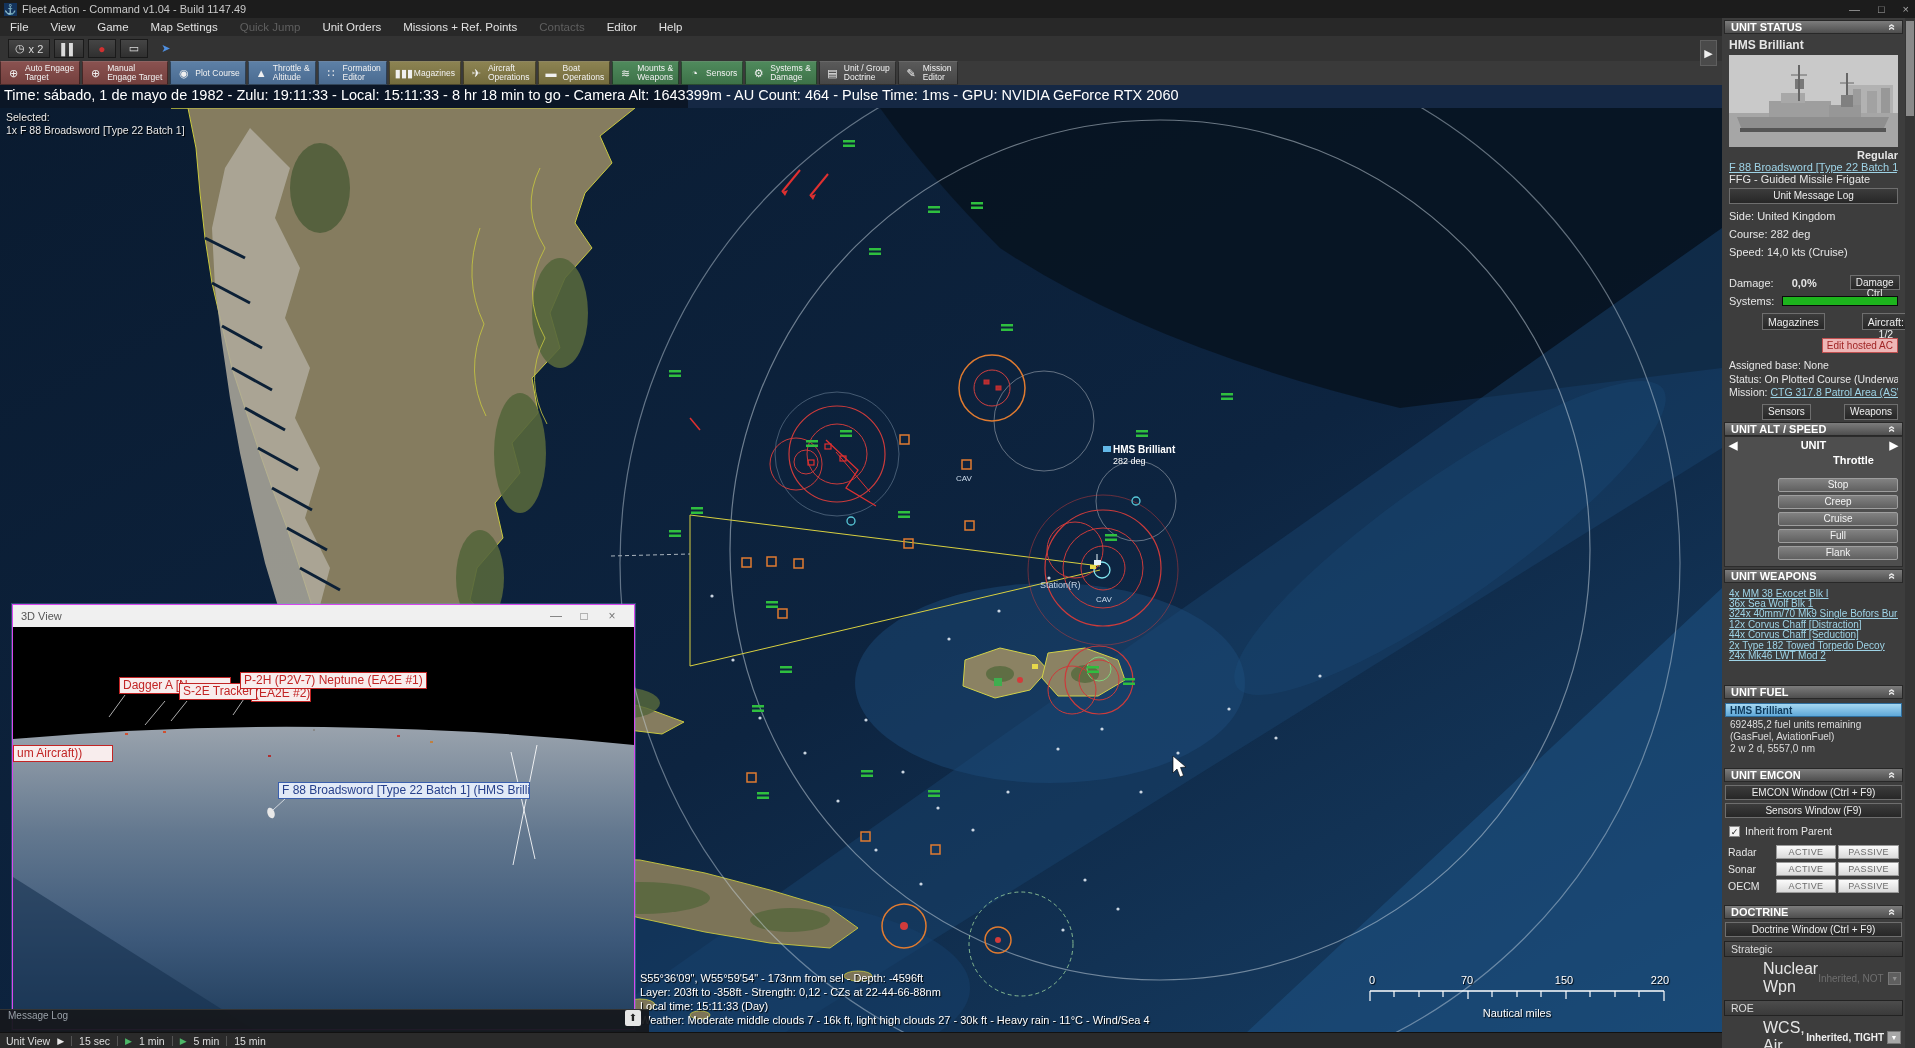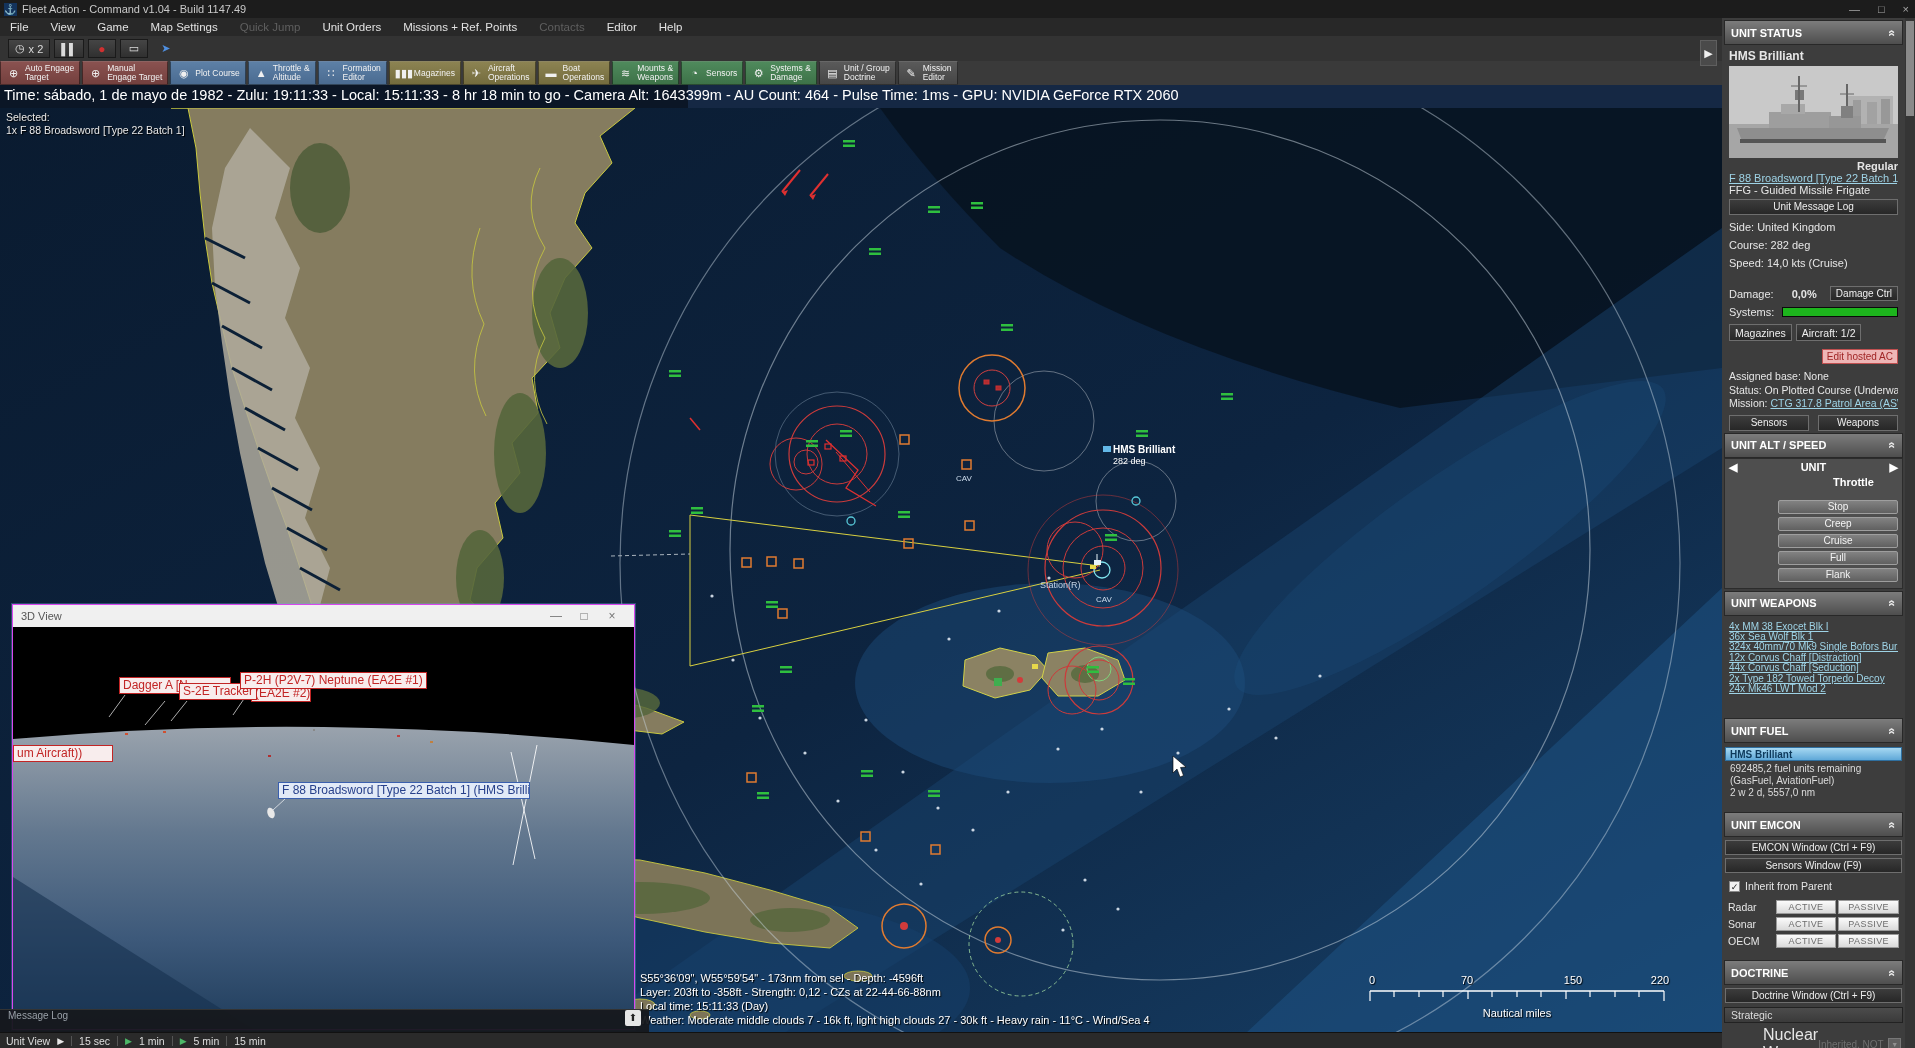--- a/index.html
+++ b/index.html
@@ -69,29 +69,29 @@
   .bottombar { position:absolute; left:0; top:1032px; width:1722px; height:16px; background:#2a2a2a; border-top:1px solid #111; z-index:40; display:flex; align-items:center; gap:7px; padding:0 6px; }
   .bottombar .bt { color:#dedede; font-size:10.5px; white-space:nowrap; }
   .bottombar .sep { width:1px; height:10px; background:#555; }
   .bottombar .tri { font-size:9px; color:#e8e8e8; }
   .bottombar .tri.g { color:#4db868; }
 
   
   .sidebar { position:absolute; left:1722px; top:18px; width:183px; height:1030px; background:#3d3d3d; z-index:60; overflow:hidden; color:#e6e6e6; font-size:11px; }
   .sb-scroll { position:absolute; left:1905px; top:18px; width:10px; height:1030px; background:#353535; z-index:60; }
   .sb-scroll .thumb { position:absolute; left:1px; top:3px; width:8px; height:95px; background:#8a8a8a; }
-  .sb-hdr { height:25px; margin:2px 2px 0; background:linear-gradient(#7c7c7c,#4e4e4e); border:1px solid #282828; display:flex; align-items:center; justify-content:space-between; padding:0 6px; font-weight:bold; font-size:11px; color:#fff; }
+  .sb-hdr { height:14px; margin:2px 2px 0; background:linear-gradient(#7c7c7c,#4e4e4e); border:1px solid #282828; display:flex; align-items:center; justify-content:space-between; padding:0 6px; font-weight:bold; font-size:11px; color:#fff; }
   .sb-hdr .col { transform:rotate(90deg); font-weight:bold; color:#e8e8e8; font-size:12px; }
   .sb-pad { padding:0 7px; }
   .sb-name { font-weight:bold; font-size:12px; margin-top:4px; }
   .photo { width:169px; height:92px; margin:3px 0 2px; display:block; }
   .prof { text-align:right; font-weight:bold; font-size:11px; }
   .sb-link { color:#9ed3e6; text-decoration:underline; font-size:11px; display:block; white-space:nowrap; overflow:hidden; }
   .sb-type { font-size:11px; margin-bottom:3px; white-space:nowrap; overflow:hidden; }
-  .dark-btn { background:linear-gradient(#3c3c3c,#272727); border:1px solid #6e6e6e; color:#eee; font-size:10px; text-align:center; padding:1px 5px; display:block; }
+  .dark-btn { background:linear-gradient(#3c3c3c,#272727); border:1px solid #6e6e6e; color:#eee; font-size:10px; text-align:center; padding:1px 5px; display:block;margin-left:33px; }
   .wfull { width:100%; height:16px; margin:3px 0; }
   .sb-line { font-size:11px; margin-top:6px; white-space:nowrap; }
   .dmg-row { display:flex; align-items:center; margin-top:17px; }
   .dmg-row .v { font-weight:bold; margin-left:18px; flex:1; }
   .dmg-row .dark-btn { height:15px; }
   .sys-row { display:flex; align-items:center; margin-top:5px; }
   .sys-bar { flex:1; height:10px; background:#1db41d; border:1px solid #0a0a0a; margin-left:8px; }
   .magrow { display:flex; gap:4px; margin-top:6px; }
   .magrow .dark-btn { height:17px; font-size:10.5px; padding-top:2px; }
   .editac { display:flex; justify-content:flex-end; margin-top:8px; }
@@ -420,21 +420,21 @@
     <div>S55°36'09", W55°59'54" - 173nm from sel - Depth: -4596ft</div>
     <div>Layer: 203ft to -358ft - Strength: 0,12 - CZs at 22-44-66-88nm</div>
     <div>Local time: 15:11:33 (Day)</div>
     <div>Weather: Moderate middle clouds 7 - 16k ft, light high clouds 27 - 30k ft - Heavy rain - 11°C - Wind/Sea 4</div>
   </div>
 
   <div class="scalebar">
     <div class="ticksrow">
       <span style="left:4px">0</span>
       <span style="left:99px">70</span>
-      <span style="left:205px">150</span>
+      <span style="left:196px">150</span>
       <span style="left:292px">220</span>
     </div>
     <svg width="298" height="12">
       <line x1="2" y1="2" x2="296" y2="2" stroke="#fff" stroke-width="1.5"></line>
       <g stroke="#fff" stroke-width="1.2">
         <line x1="2" y1="2" x2="2" y2="12"></line>
           <line x1="26" y1="2" x2="26" y2="8"></line>
           <line x1="51" y1="2" x2="51" y2="8"></line>
         <line x1="75" y1="2" x2="75" y2="8"></line>
           <line x1="100" y1="2" x2="100" y2="10"></line>

